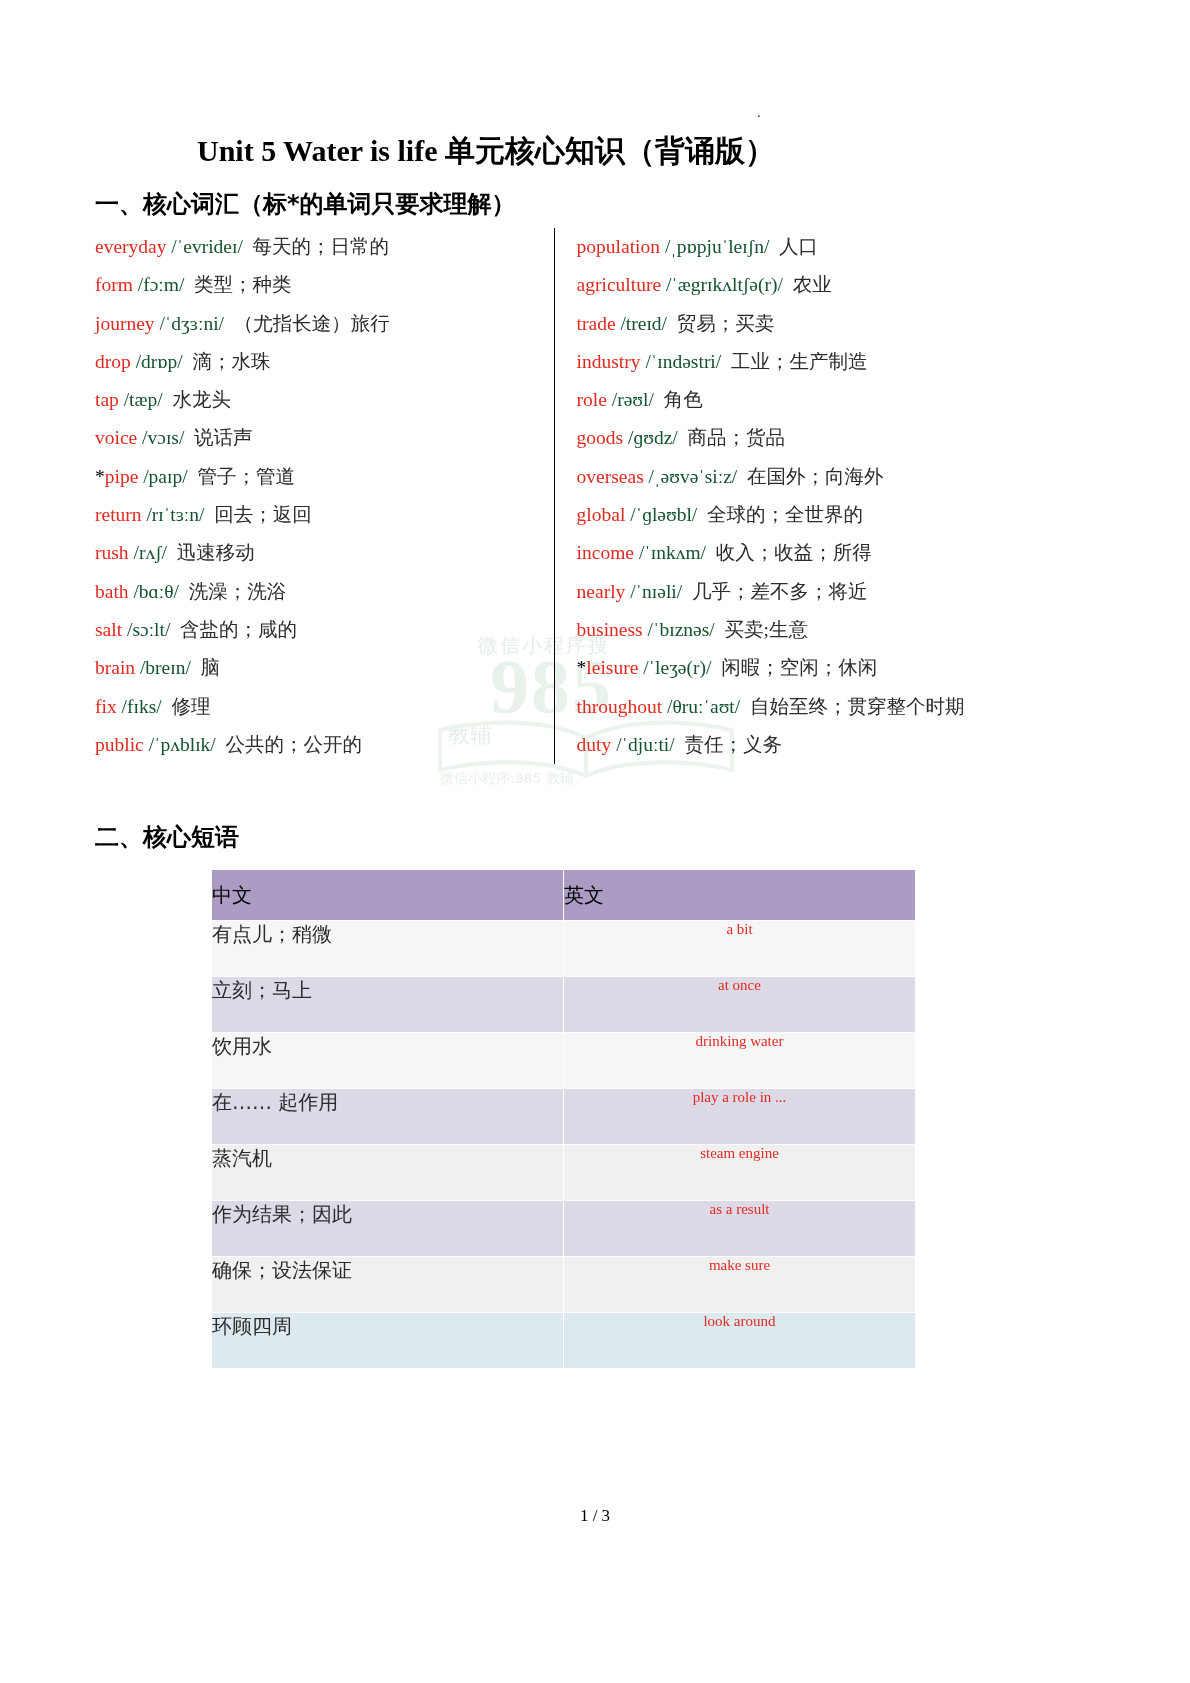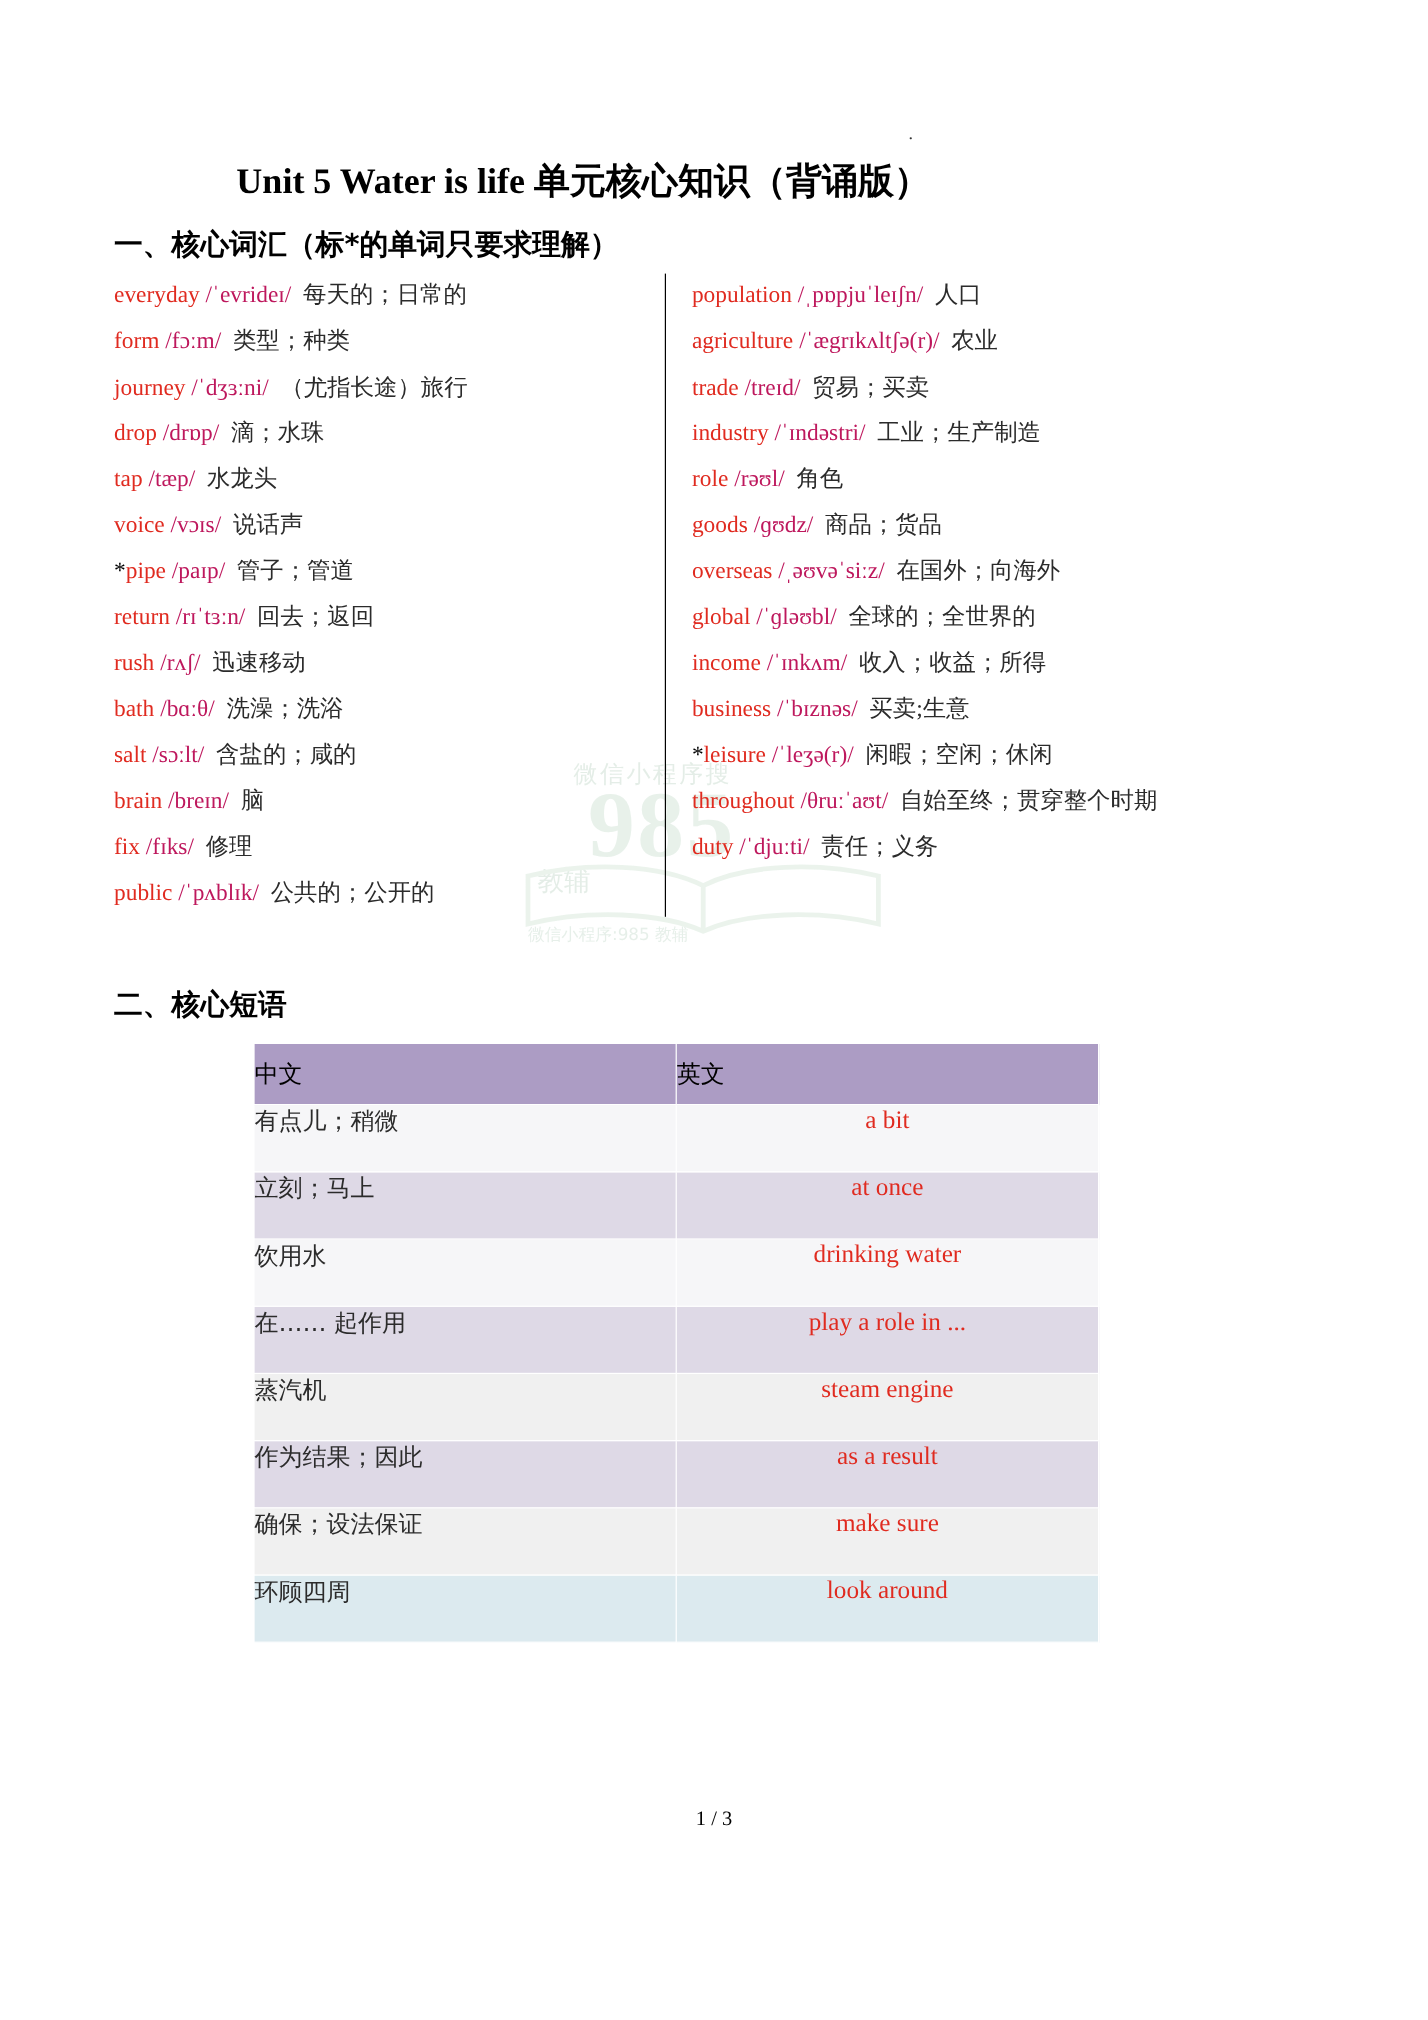--- a/index.html
+++ b/index.html
@@ -137,21 +137,21 @@
     white-space: nowrap;
     color: #262626;
   }
   .vword {
     color: #e02b20;
   }
   .vstar {
     color: #000;
   }
   .vphon {
-    color: #be185d;
+    color: #14532d;
   }
   .vmean {
     color: #2b2b2b;
   }
 
   
   .phrase-table {
     position: absolute;
     top: 869px;
     left: 211px;
@@ -179,21 +179,21 @@
   .cn-cell {
     width: 318px;
     padding: 8px 0 0 12px;
     font-size: 20px;
     color: #2b2b2b;
     font-family: "DejaVu Sans", "Liberation Sans", sans-serif;
     text-align: left;
   }
   .en-cell {
     padding: 8px 0 0 0;
-    font-size: 21px;
+    font-size: 15px;
     color: #e02b20;
     text-align: center;
   }
   .rowA .cn-cell, .rowA .en-cell { background: #f6f6f8; }
   .rowB .cn-cell, .rowB .en-cell { background: #ded9e6; }
   .rowC .cn-cell, .rowC .en-cell { background: #f0f0f0; }
   .rowD .cn-cell, .rowD .en-cell { background: #dceaef; }
   .cn-indent { padding-left: 22px; }
 
   
@@ -250,20 +250,21 @@
     <div class="vcol vcol-right" id="vocab-right">
         <div class="vrow"><span class="vword">population</span> <span class="vphon">/ˌpɒpjuˈleɪʃn/</span>&nbsp; <span class="vmean">人口</span></div>
         <div class="vrow"><span class="vword">agriculture</span> <span class="vphon">/ˈægrɪkʌltʃə(r)/</span>&nbsp; <span class="vmean">农业</span></div>
         <div class="vrow"><span class="vword">trade</span> <span class="vphon">/treɪd/</span>&nbsp; <span class="vmean">贸易；买卖</span></div>
         <div class="vrow"><span class="vword">industry</span> <span class="vphon">/ˈɪndəstri/</span>&nbsp; <span class="vmean">工业；生产制造</span></div>
         <div class="vrow"><span class="vword">role</span> <span class="vphon">/rəʊl/</span>&nbsp; <span class="vmean">角色</span></div>
         <div class="vrow"><span class="vword">goods</span> <span class="vphon">/ɡʊdz/</span>&nbsp; <span class="vmean">商品；货品</span></div>
         <div class="vrow"><span class="vword">overseas</span> <span class="vphon">/ˌəʊvəˈsiːz/</span>&nbsp; <span class="vmean">在国外；向海外</span></div>
         <div class="vrow"><span class="vword">global</span> <span class="vphon">/ˈɡləʊbl/</span>&nbsp; <span class="vmean">全球的；全世界的</span></div>
         <div class="vrow"><span class="vword">income</span> <span class="vphon">/ˈɪnkʌm/</span>&nbsp; <span class="vmean">收入；收益；所得</span></div>
+        <div class="vrow"><span class="vword">nearly</span> <span class="vphon">/ˈnɪəli/</span>&nbsp; <span class="vmean">几乎；差不多；将近</span></div>
         <div class="vrow"><span class="vword">business</span> <span class="vphon">/ˈbɪznəs/</span>&nbsp; <span class="vmean">买卖;生意</span></div>
         <div class="vrow"><span class="vstar">*</span><span class="vword">leisure</span> <span class="vphon">/ˈleʒə(r)/</span>&nbsp; <span class="vmean">闲暇；空闲；休闲</span></div>
         <div class="vrow"><span class="vword">throughout</span> <span class="vphon">/θruːˈaʊt/</span>&nbsp; <span class="vmean">自始至终；贯穿整个时期</span></div>
         <div class="vrow"><span class="vword">duty</span> <span class="vphon">/ˈdjuːti/</span>&nbsp; <span class="vmean">责任；义务</span></div>
       </div>
   </div>
 
   <div class="section-h" id="sec2">二、核心短语</div>
 
   <table class="phrase-table">

